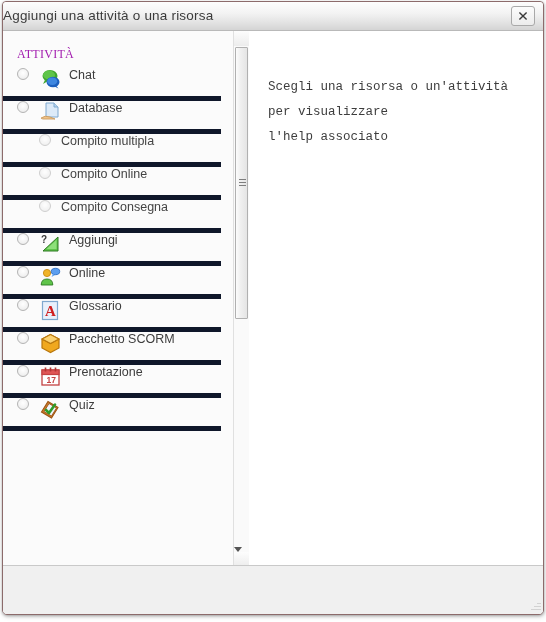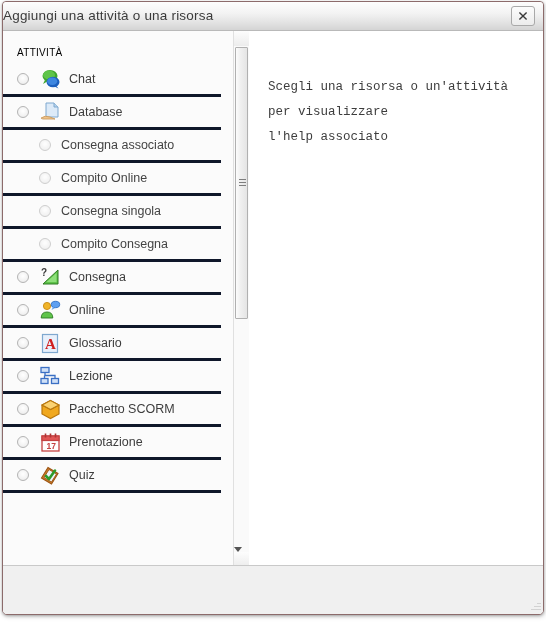--- a/index.html
+++ b/index.html
@@ -65,32 +65,33 @@
     position: absolute;
     left: 0; top: 0;
     width: 230px; height: 536px;
     background: #fbfbfb;
     overflow: hidden;
   }
   .pane-inner { position: absolute; left: 0; top: 0; width: 218px; }
 
   .section-title {
     margin: 16px 0 6px 14px;
-    font-size: 10px;
-    color: #000000;
+    font-size: 12px;
+    color: #a21caf;
     letter-spacing: 0.3px;
+    font-family: Liberation Serif, serif;
   }
 
   .opt-row {
     position: relative;
     display: flex;
-    align-items: center;
+    align-items: flex-start;
     height: 33px;
     padding-left: 14px;
-    border-bottom: 3px solid #0f172a;
+    border-bottom: 5px solid #0f172a;
     cursor: pointer;
   }
   .opt-row.header-row { cursor: default; }
   .opt-row.indent { padding-left: 36px; }
 
   .radio {
     width: 12px; height: 12px;
     border-radius: 50%;
     border: 1px solid #b4b4b4;
     background: radial-gradient(circle at 50% 40%, #ffffff 0%, #f2f2f2 60%, #e4e4e4 100%);
@@ -265,49 +266,45 @@
               <path d="M15 1 v4 h4" fill="#b6d3ec" stroke="#7fa8cf" stroke-width="1"></path>
               <path d="M2 16 q4 -3 9 -1 l5 2 h-12 q-2 -0.4 -2 -1 z" fill="#f0c38a" stroke="#c99a5e" stroke-width="0.9"></path>
             </svg>
           </span>
           <span class="opt-label">Database</span>
         </div>
 
 
         <div class="opt-row indent">
           <span class="radio dim"></span>
-          <span class="opt-label">Consegna associato</span>
+          <span class="opt-label">Compito multipla</span>
         </div>
 
         <div class="opt-row indent">
           <span class="radio dim"></span>
           <span class="opt-label">Compito Online</span>
         </div>
 
-        <div class="opt-row indent">
-          <span class="radio dim"></span>
-          <span class="opt-label">Consegna singola</span>
-        </div>
 
         <div class="opt-row indent">
           <span class="radio dim"></span>
           <span class="opt-label">Compito Consegna</span>
         </div>
 
 
         <div class="opt-row">
           <span class="radio"></span>
           <span class="ico">
             <svg width="21" height="20" viewBox="0 0 21 20">
               <path d="M3 17 L18 17 L18 3 Z" fill="#5fc44a" stroke="#2e7a22" stroke-width="1"></path>
               <path d="M6.5 15 L16.5 15 L16.5 6 Z" fill="#8ee07a"></path>
               <text x="1" y="9" font-family="Liberation Sans, sans-serif" font-size="10" font-weight="bold" fill="#3a3a3a">?</text>
             </svg>
           </span>
-          <span class="opt-label">Consegna</span>
+          <span class="opt-label">Aggiungi</span>
         </div>
 
         <div class="opt-row">
           <span class="radio"></span>
           <span class="ico">
             <svg width="22" height="20" viewBox="0 0 22 20">
               <circle cx="8" cy="6" r="3.6" fill="#f0b429" stroke="#c98a12" stroke-width="0.9"></circle>
               <path d="M2.2 18 q0 -6 5.8 -6 q5.8 0 5.8 6 z" fill="#5fc44a" stroke="#2e7a22" stroke-width="0.9"></path>
               <ellipse cx="16.5" cy="4.5" rx="4.2" ry="3.2" fill="#5d9ff0" stroke="#2f6fc4" stroke-width="0.9"></ellipse>
               <path d="M14 7 L12.5 10 L16 8 Z" fill="#5d9ff0"></path>
@@ -320,32 +317,20 @@
           <span class="radio"></span>
           <span class="ico">
             <svg width="20" height="21" viewBox="0 0 20 21">
               <rect x="2.5" y="1.5" width="15" height="18" fill="#e8f0fb" stroke="#7fa8cf" stroke-width="1.2"></rect>
               <text x="5" y="16" font-family="Liberation Serif, serif" font-size="15" font-weight="bold" fill="#d02020">A</text>
             </svg>
           </span>
           <span class="opt-label">Glossario</span>
         </div>
 
-        <div class="opt-row">
-          <span class="radio"></span>
-          <span class="ico">
-            <svg width="22" height="20" viewBox="0 0 22 20">
-              <rect x="2" y="1.5" width="8" height="5" fill="#cfe0f7" stroke="#3a6fc4" stroke-width="1.3"></rect>
-              <rect x="2" y="12.5" width="7" height="5" fill="#cfe0f7" stroke="#3a6fc4" stroke-width="1.3"></rect>
-              <rect x="12.5" y="12.5" width="7" height="5" fill="#cfe0f7" stroke="#3a6fc4" stroke-width="1.3"></rect>
-              <path d="M6 6.5 v3 M5.5 9.5 h10.5 v3 M5.5 9.5 v3" fill="none" stroke="#3a6fc4" stroke-width="1.3"></path>
-            </svg>
-          </span>
-          <span class="opt-label">Lezione</span>
-        </div>
 
         <div class="opt-row">
           <span class="radio"></span>
           <span class="ico">
             <svg width="21" height="21" viewBox="0 0 21 21">
               <path d="M10.5 1.5 L19 6 v9 L10.5 19.5 L2 15 V6 Z" fill="#f0a81e" stroke="#b8760c" stroke-width="1.2"></path>
               <path d="M2 6 L10.5 10.5 L19 6" fill="none" stroke="#b8760c" stroke-width="1.2"></path>
               <path d="M2 6 L10.5 10.5 L19 6 L10.5 1.5 Z" fill="#fbd271" stroke="#b8760c" stroke-width="1.1"></path>
             </svg>
           </span>

